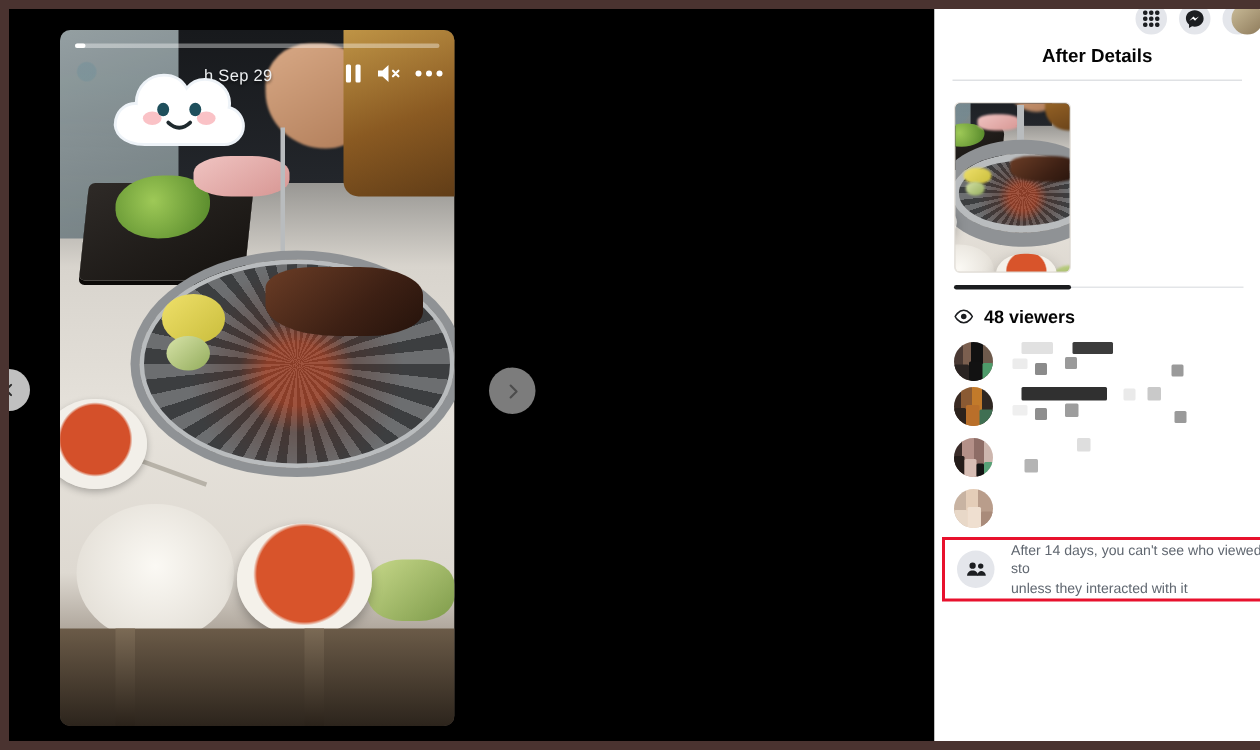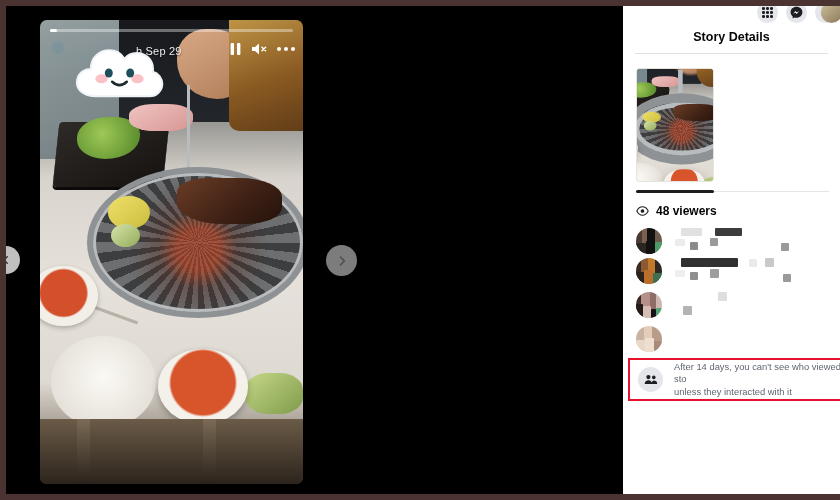--- a/index.html
+++ b/index.html
@@ -380,21 +380,21 @@
         </span>
         <span class="circ-btn">
           <svg width="12" height="13" viewBox="0 0 12 13">
             <path d="M6 1 C3.9 1 2.3 2.6 2.3 4.7 V7.4 L1.2 9.2 H10.8 L9.7 7.4 V4.7 C9.7 2.6 8.1 1 6 1 Z" fill="#1c1e21"></path>
             <path d="M4.7 10 A1.35 1.35 0 0 0 7.3 10 Z" fill="#1c1e21"></path>
           </svg>
         </span>
         <span class="avatar-top"></span>
       </div>
 
-      <div class="panel-title">Story Details</div>
+      <div class="panel-title">After Details</div>
       <div class="panel-divider"></div>
 
       <div class="thumb">
         <div class="photo">
           <div class="ph-bg"></div>
           <div class="ph-wallL"></div>
           <div class="ph-person"></div>
           <div class="ph-hand"></div>
           <div class="ph-jar"></div>
           <div class="ph-tray"></div>

